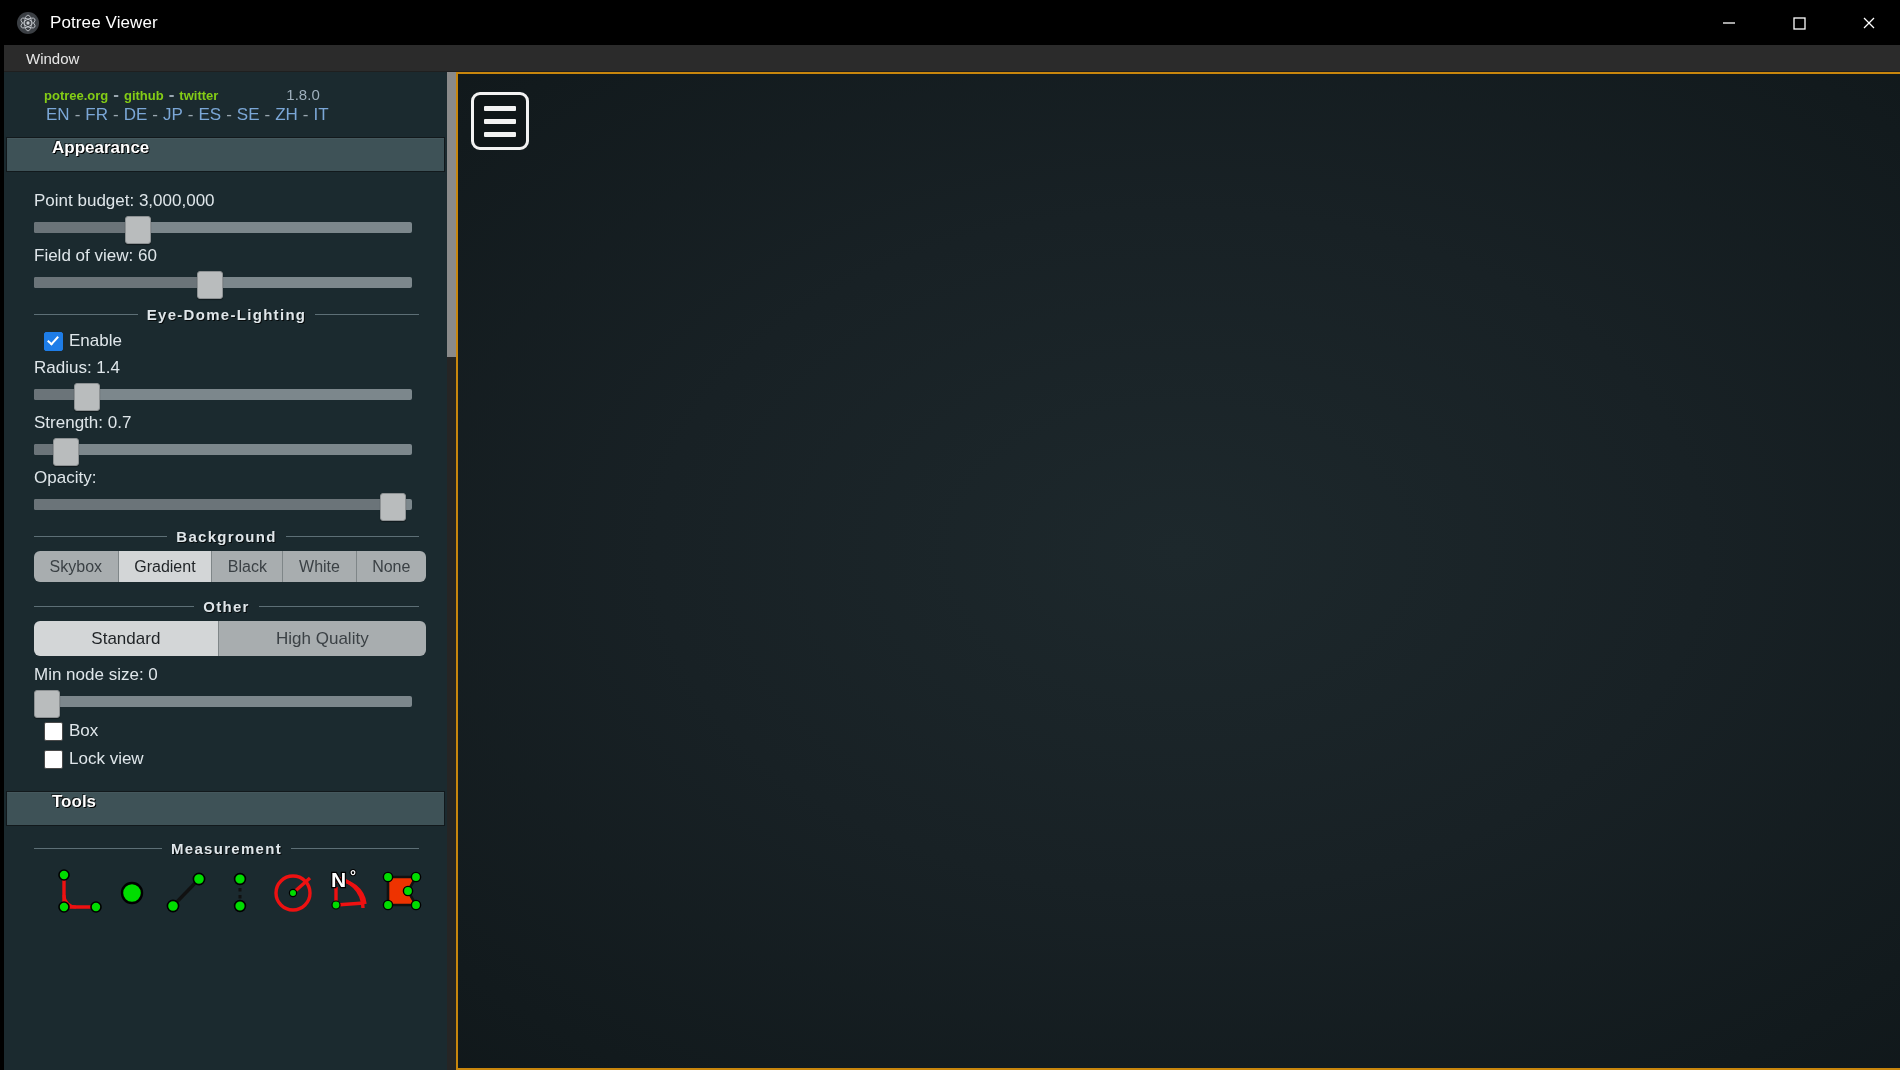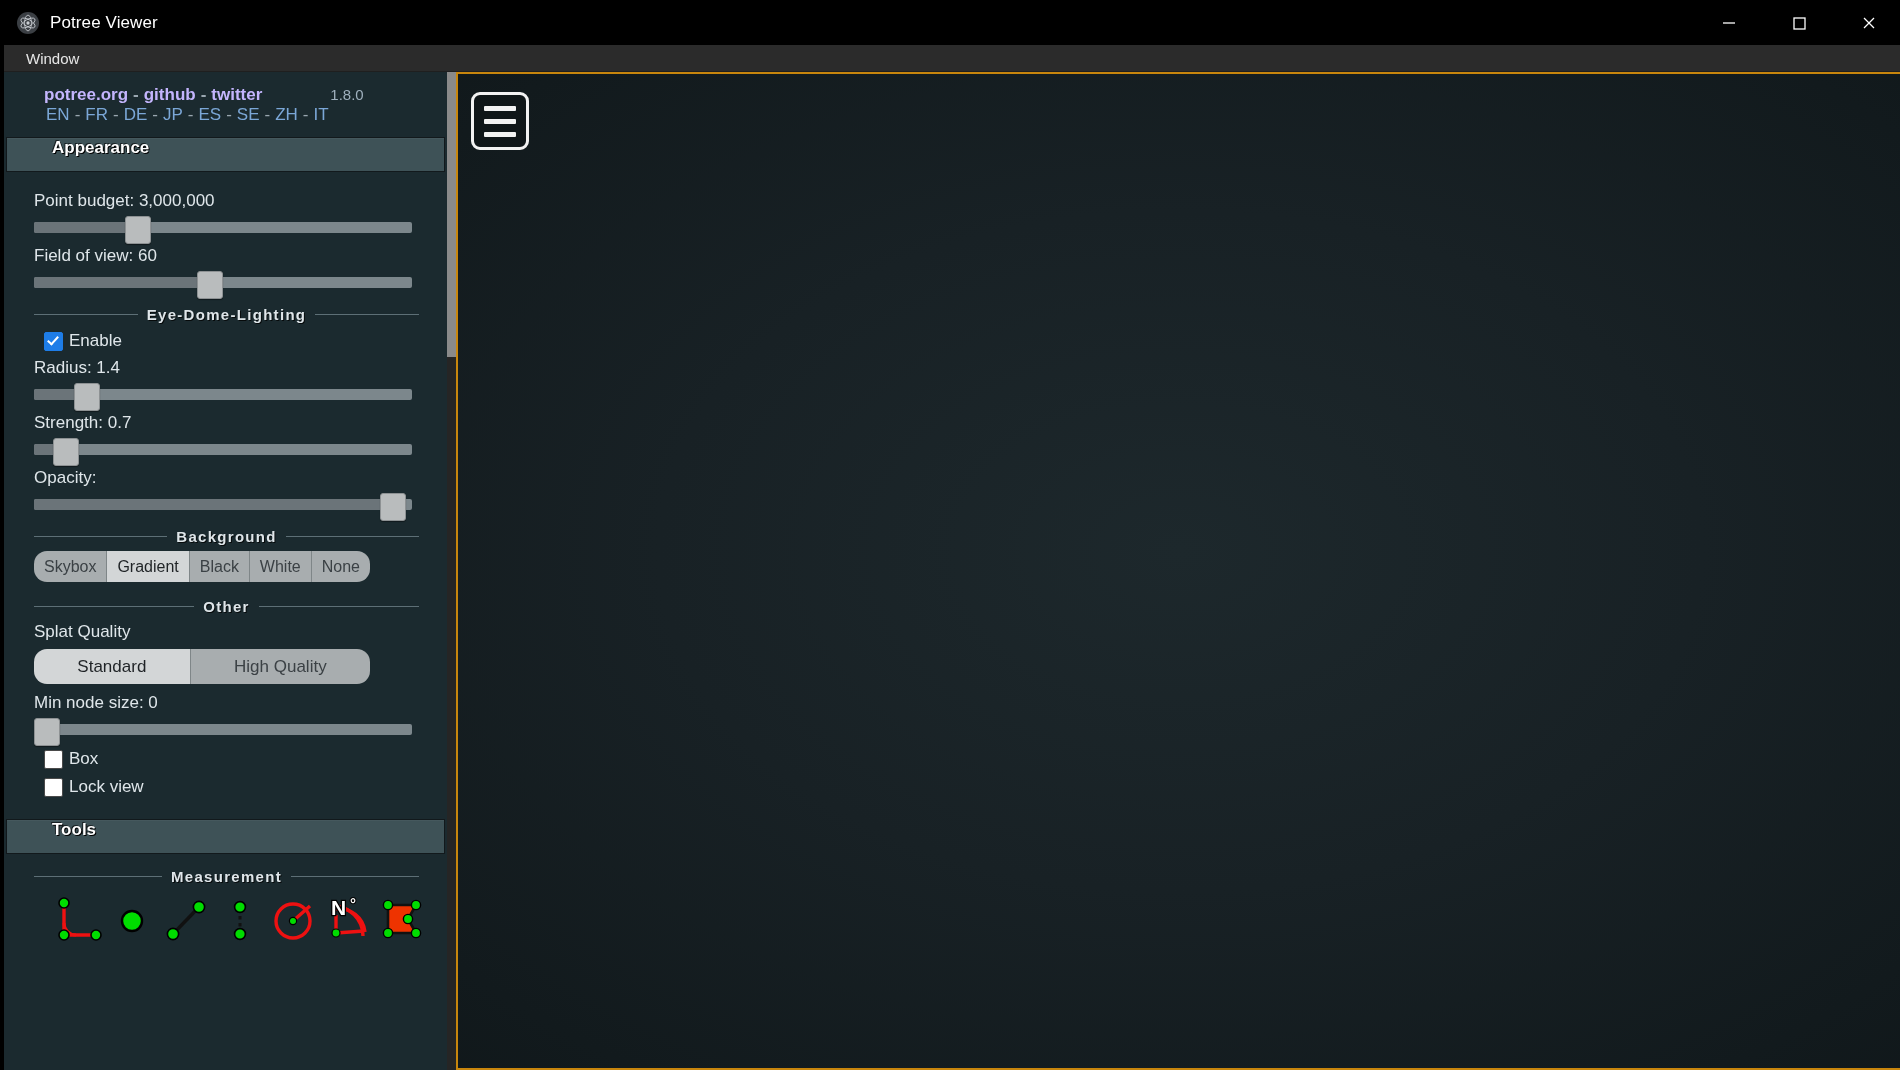--- a/index.html
+++ b/index.html
@@ -135,22 +135,22 @@
   #potree-links {
     padding: 13px 0 0 0;
     position: relative;
   }
   #links-row1 {
     display: flex;
     align-items: baseline;
     padding-left: 40px;
   }
   .plink {
-    color: #c4b5fd;
-    font-size: 17px;
+    color: #84cc16;
+    font-size: 13px;
     font-weight: bold;
     text-decoration: none;
     cursor: pointer;
   }
   .psep {
     color: #9aa7b0;
     font-size: 17px;
     font-weight: bold;
     margin: 0 5px;
   }
@@ -307,23 +307,23 @@
     height: 1px;
     background: #5d6f76;
     flex: 1 1 auto;
   }
   .legend.center .lline-l { flex: 1 1 auto; }
   .legend.center .lline-r { flex: 1 1 auto; }
 
   
   .btn-group {
     display: flex;
-    width: 336px;
+    width: 392px;
     margin-top: 2px;
-    border-radius: 13px;
+    border-radius: 6px;
     overflow: hidden;
   }
   .seg-btn {
     flex: 1 1 auto;
     height: 31px;
     background: #a8adaf;
     border: none;
     border-right: 1px solid #7f8688;
     color: #3b4145;
     font-size: 16px;
@@ -544,21 +544,20 @@
             <button class="seg-btn">White</button>
             <button class="seg-btn">None</button>
           </div>
 
           <div class="legend center">
             <span class="lline lline-l"></span>
             <span class="ltext">Other</span>
             <span class="lline lline-r"></span>
           </div>
 
-          <div class="row-label">Splat Quality</div>
           <div class="btn-group two" style="margin-top:6px">
             <button class="seg-btn active">Standard</button>
             <button class="seg-btn">High Quality</button>
           </div>
 
           <div class="spacer-8"></div>
           <div class="row-label">Min node size: 0</div>
           <div class="slider">
             <div class="track"></div>
             <div class="fill" style="width:0%"></div>

